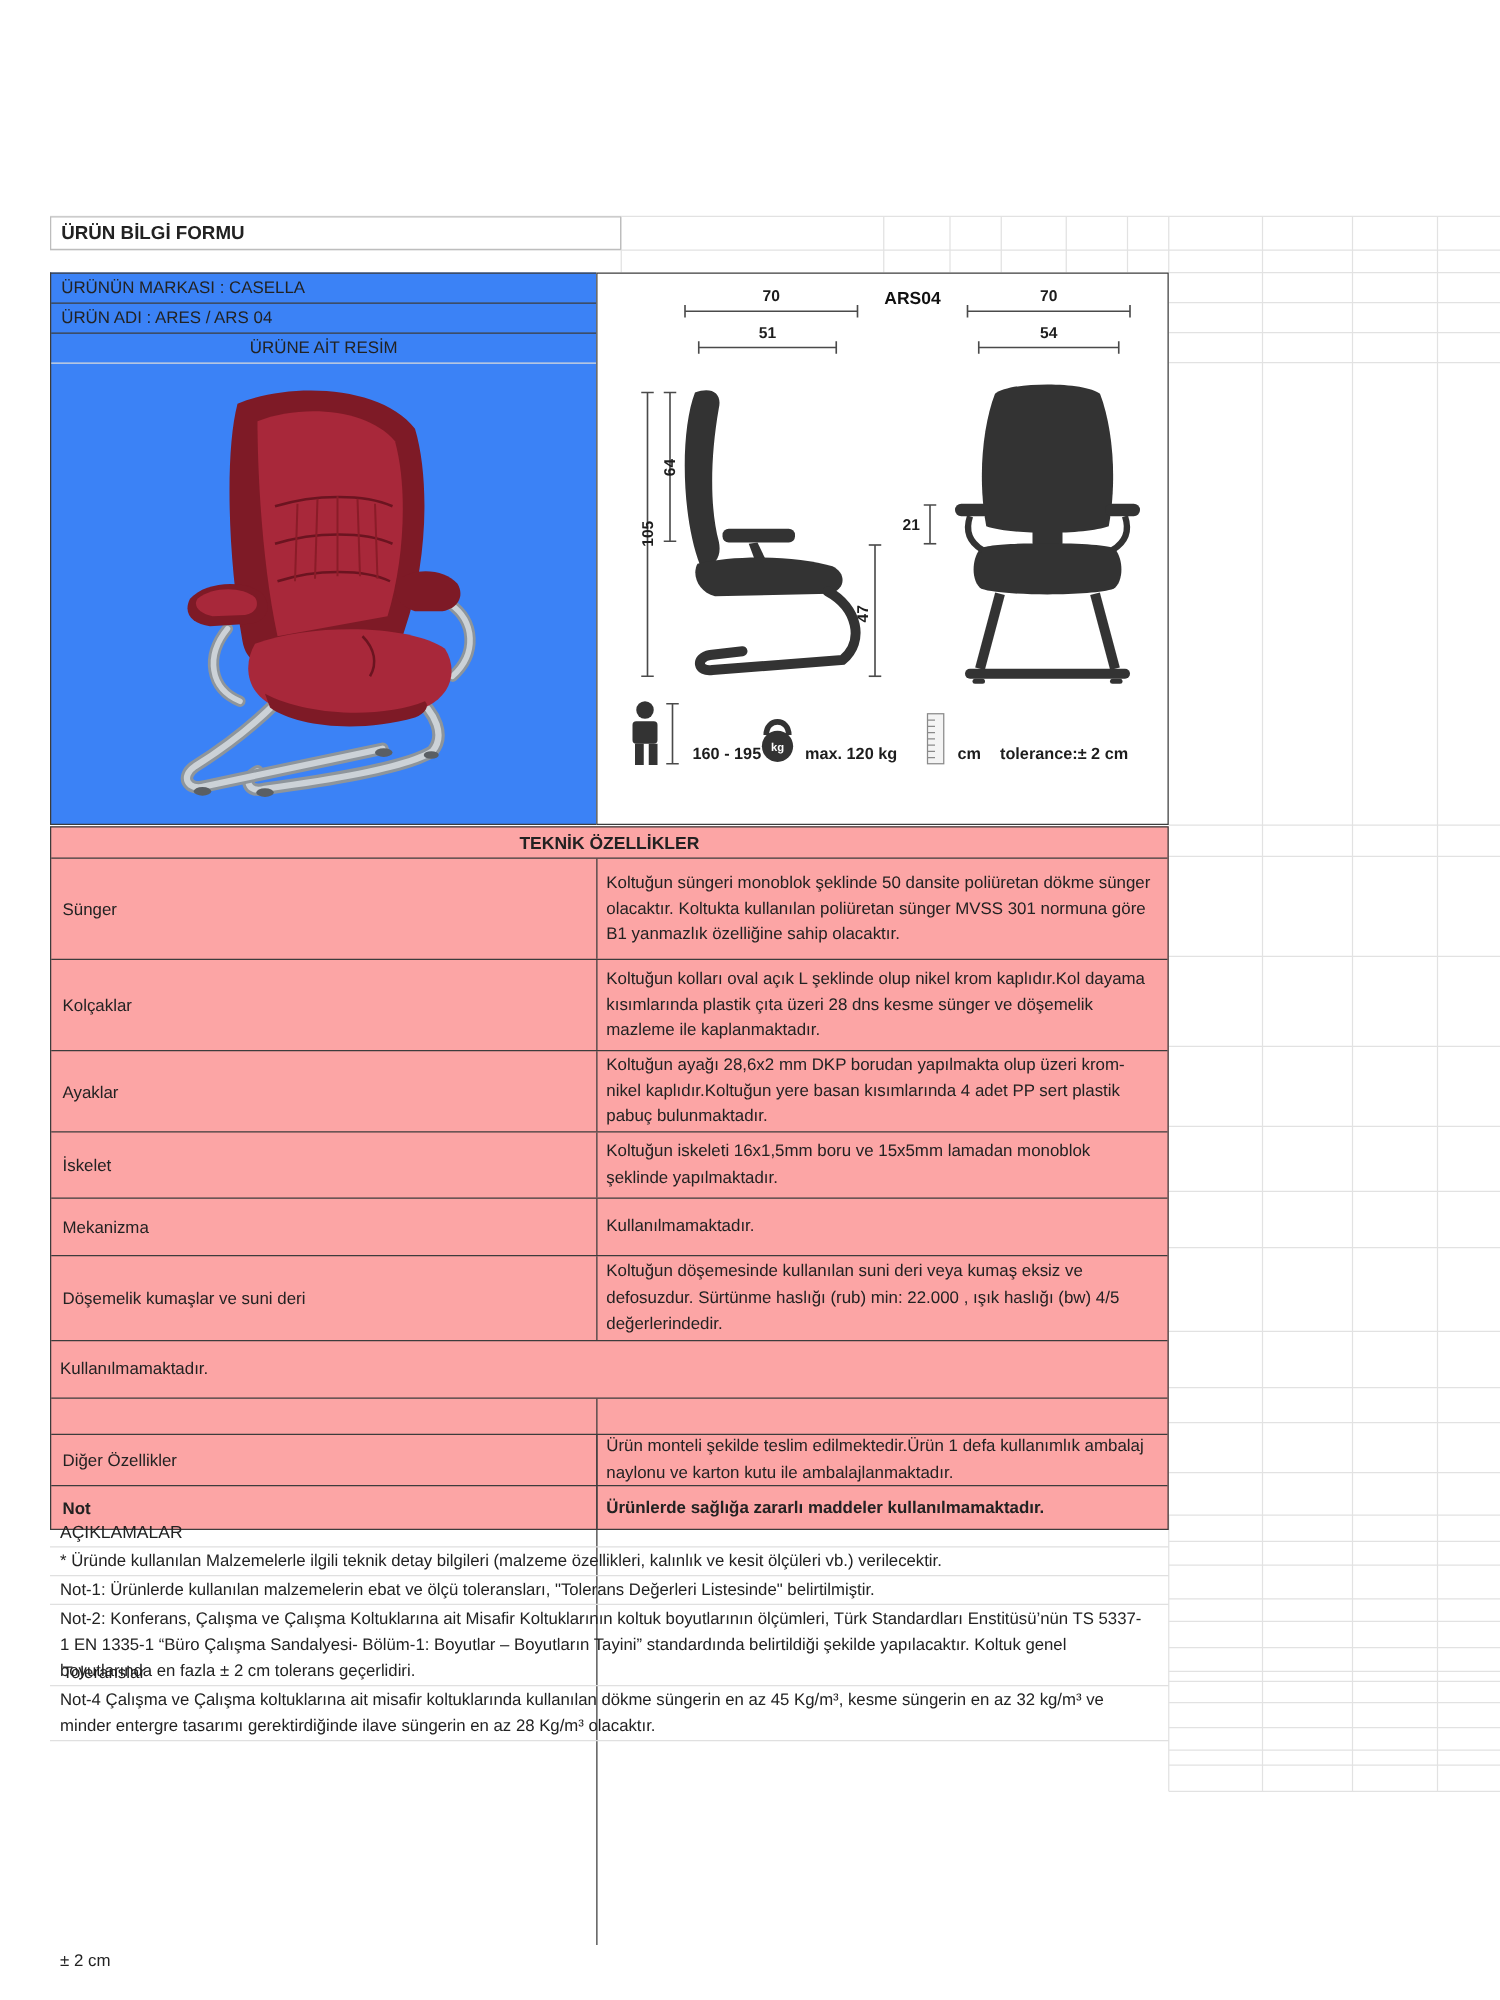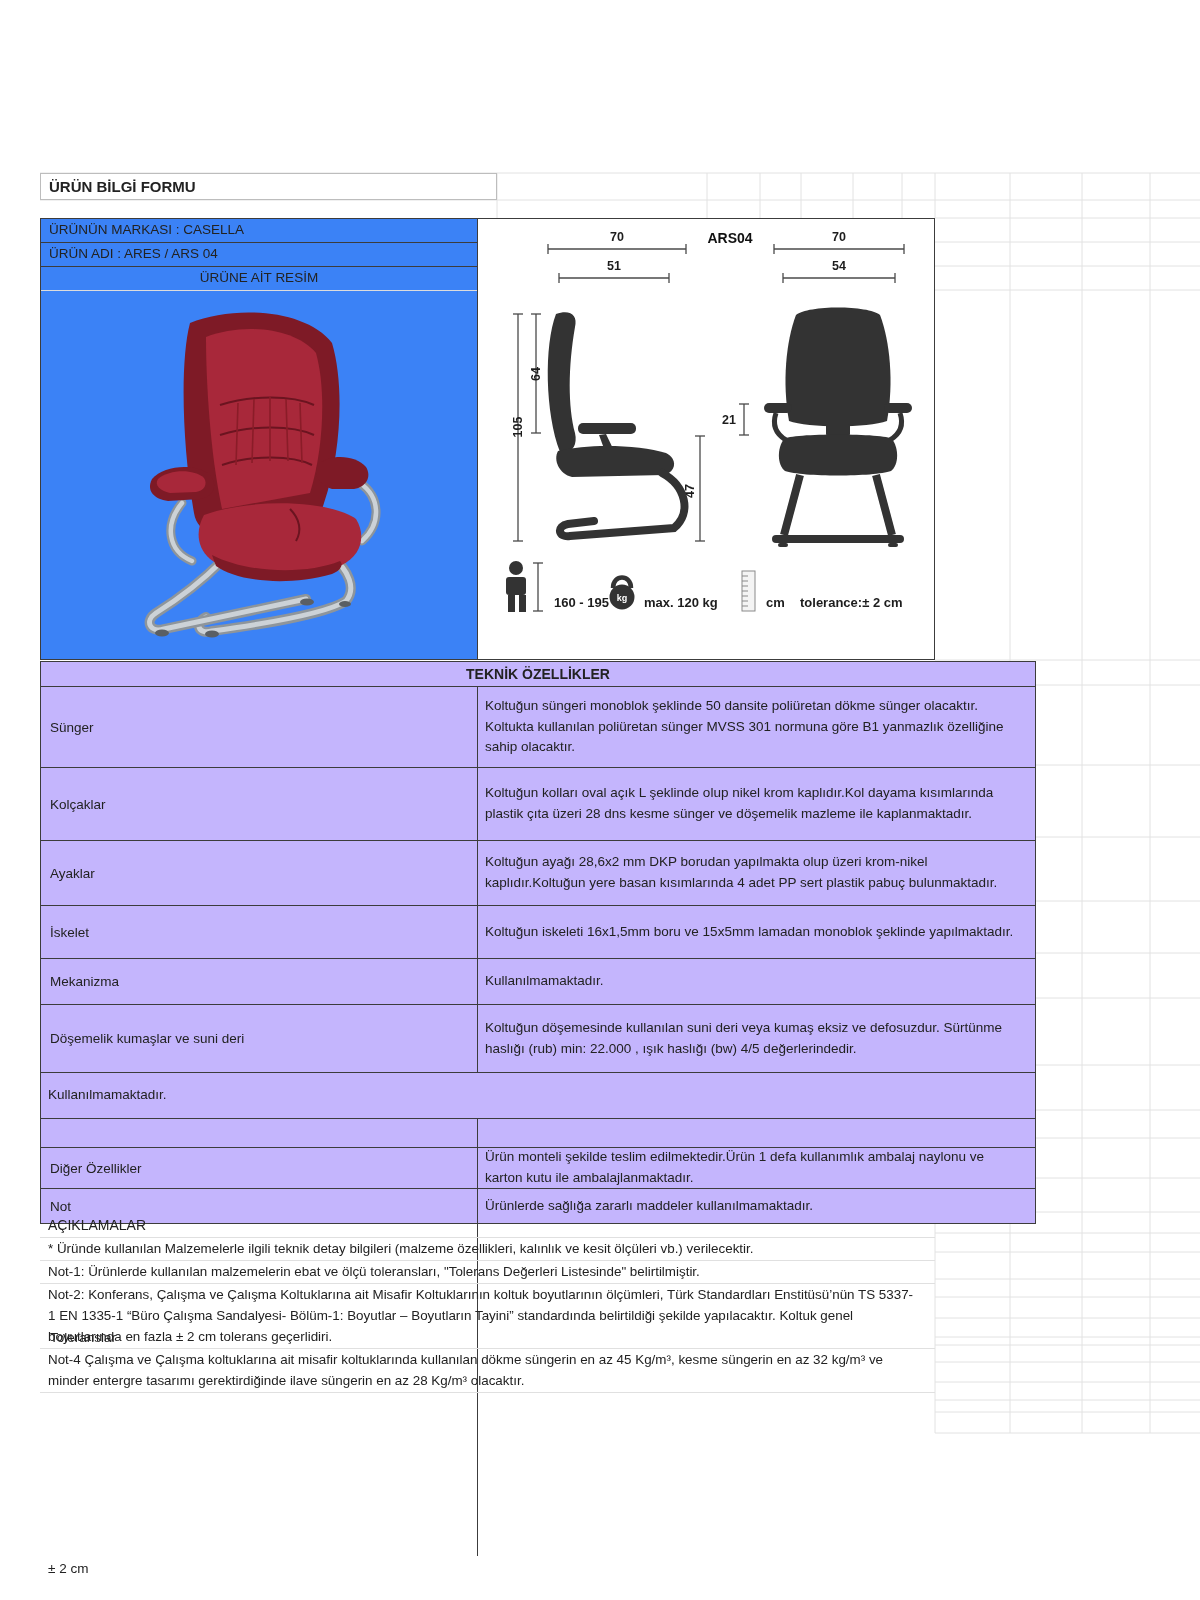--- a/index.html
+++ b/index.html
@@ -23,28 +23,28 @@
 
   
   #drawing-box{left:477px;top:218px;width:458px;height:442px;border:1.5px solid #3c3c3c;background:#fff;z-index:2;}
   #drawing-box svg{display:block;}
   .dim line{stroke:#4a4a4a;stroke-width:1.3;}
   .dim text{font-size:12.5px;font-weight:bold;fill:#1d1d1d;}
   .sil{fill:#333;}
   .legend-text{font-size:13px;font-weight:600;fill:#1d1d1d;}
 
   
-  #spec-table{left:40px;top:661px;width:996px;border:1.5px solid #3c3c3c;background:#c4b5fd;z-index:2;}
+  #spec-table{left:40px;top:661px;width:895px;border:1.5px solid #3c3c3c;background:#fca5a5;z-index:2;}
   #spec-header{height:24px;line-height:24px;text-align:center;font-weight:bold;font-size:14px;border-bottom:1px solid #3c3c3c;}
   .spec-row{display:flex;border-bottom:1px solid #3c3c3c;}
   .spec-row:last-child{border-bottom:none;}
   .spec-label{width:437px;flex:0 0 437px;display:flex;align-items:center;padding-left:9px;font-size:13.5px;box-sizing:border-box;border-right:1px solid #3c3c3c;}
   .spec-value{flex:1;display:flex;align-items:center;padding:3px 10px 3px 7px;font-size:13.5px;line-height:1.55;box-sizing:border-box;}
   .h0{height:80px;}.h1{height:72px;}.h2{height:64px;}.h3{height:52px;}.h4{height:45px;}
-  .h5{height:67px;}.h6{height:45px;}.h7{height:28px;flex-direction:column;}.h8{height:40px;}.h9{height:34px;}
+  .h5{height:67px;}.h6{height:45px;}.h7{height:28px;flex-direction:column;}.h8{height:40px;}.h9{height:34px;font-weight:bold;}
 
   
   #notes{left:40px;top:1213px;width:895px;z-index:2;}
   #notes-header{font-weight:normal;font-size:14px;line-height:24px;height:24px;border-bottom:1px solid #e0e0e0;padding-left:8px;}
   .note-item{font-size:13.4px;line-height:21px;padding:0 20px 1px 8px;border-bottom:1px solid #e0e0e0;}
 </style>
 </head>
 <body>
 
 <div id="page">

